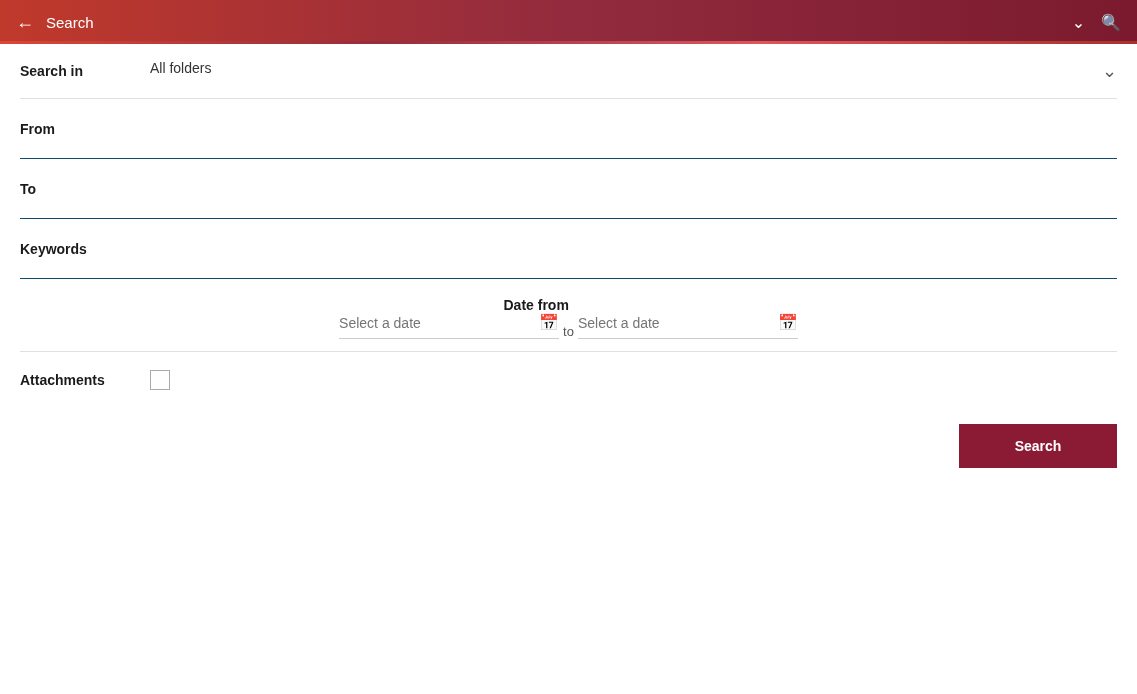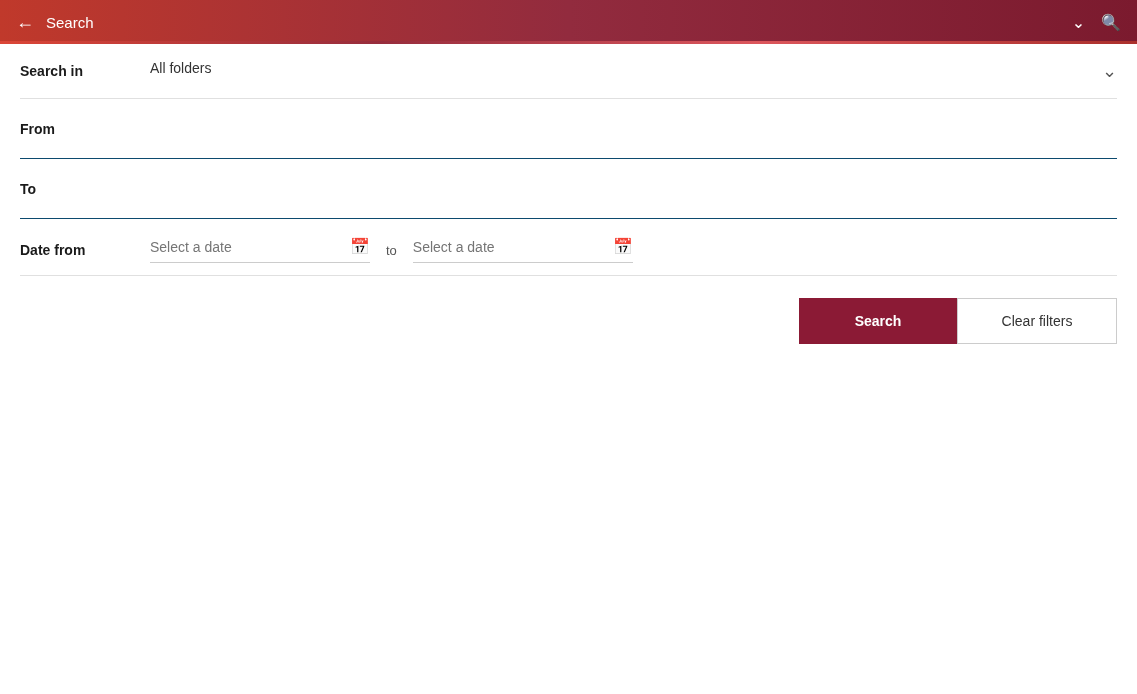--- a/index.html
+++ b/index.html
@@ -127,33 +127,33 @@
     .search-in-value {
       font-size: 14px;
       color: #333;
     }
 
     .date-row {
       display: flex;
       align-items: center;
       padding: 18px 0 12px 0;
       border-bottom: 1px solid #e0e0e0;
+      flex-direction: column;
     }
 
     .date-label {
       width: 130px;
       font-size: 14px;
       font-weight: 600;
       color: #1a1a1a;
     }
 
     .date-inputs {
       display: flex;
-      align-items: center;
-      gap: 12px;
+      align-items: flex-end;
       flex: 1;
     }
 
     .date-input-wrap {
       display: flex;
       align-items: center;
       border-bottom: 1px solid #ccc;
       padding-bottom: 6px;
       width: 220px;
     }
@@ -261,34 +261,43 @@
 
   <div class="form-row">
     <div class="form-label">To</div>
     <div class="form-input-area">
       <input type="text" class="form-input" style="">
     </div>
   </div>
 
 
 
+  <div class="form-row">
+    <div class="form-label">Keywords</div>
+    <div class="form-input-area">
+      <input type="text" class="form-input" style="">
+    </div>
+  </div>
 
   <div class="date-row">
     <div class="date-label">Date from</div>
     <div class="date-inputs">
       <div class="date-input-wrap">
         <input type="text" class="date-input" placeholder="Select a date" style="">
         <span class="calendar-icon">📅</span>
       </div>
       <span class="date-separator">to</span>
       <div class="date-input-wrap">
         <input type="text" class="date-input" placeholder="Select a date" style="">
         <span class="calendar-icon">📅</span>
       </div>
     </div>
   </div>
 
+  <div class="attachments-row">
+    <div class="attachments-label">Attachments</div>
+    <div class="checkbox"></div>
+  </div>
 
   <div class="footer-actions">
     <button class="btn-search">Search</button>
-    <button class="btn-clear">Clear filters</button>
   </div>
 </div>
 
 </body></html>

